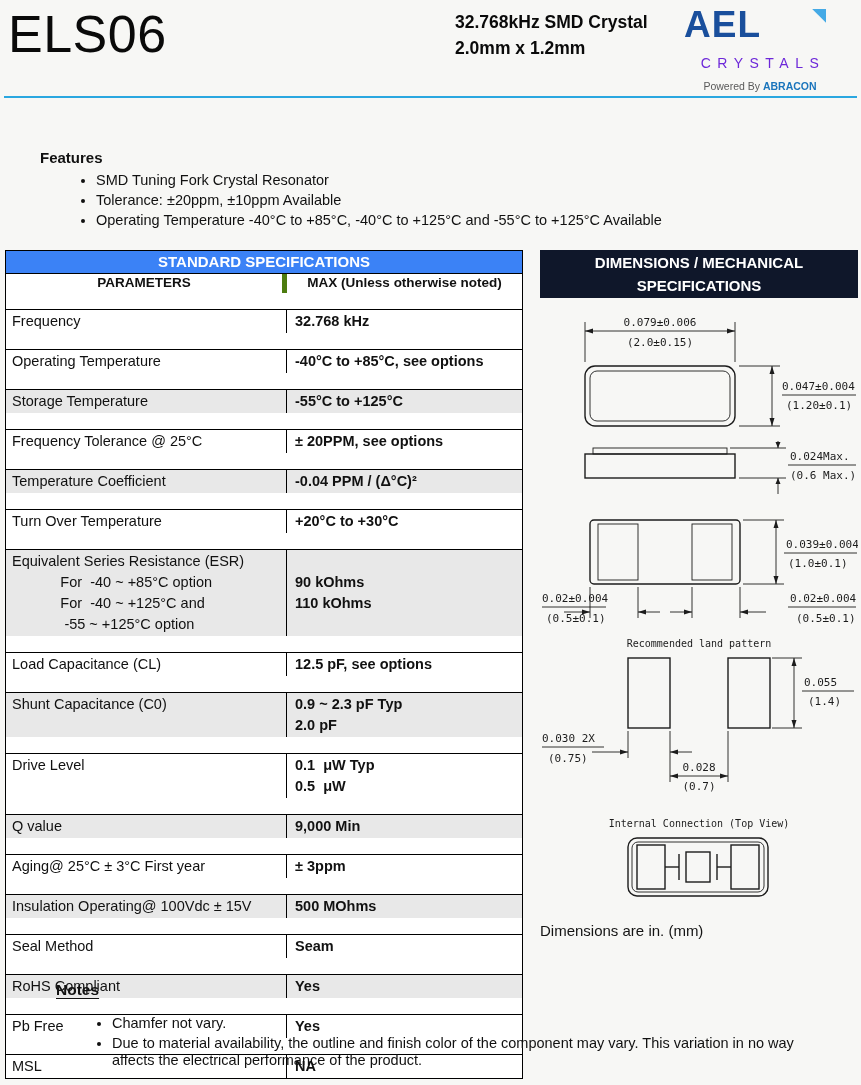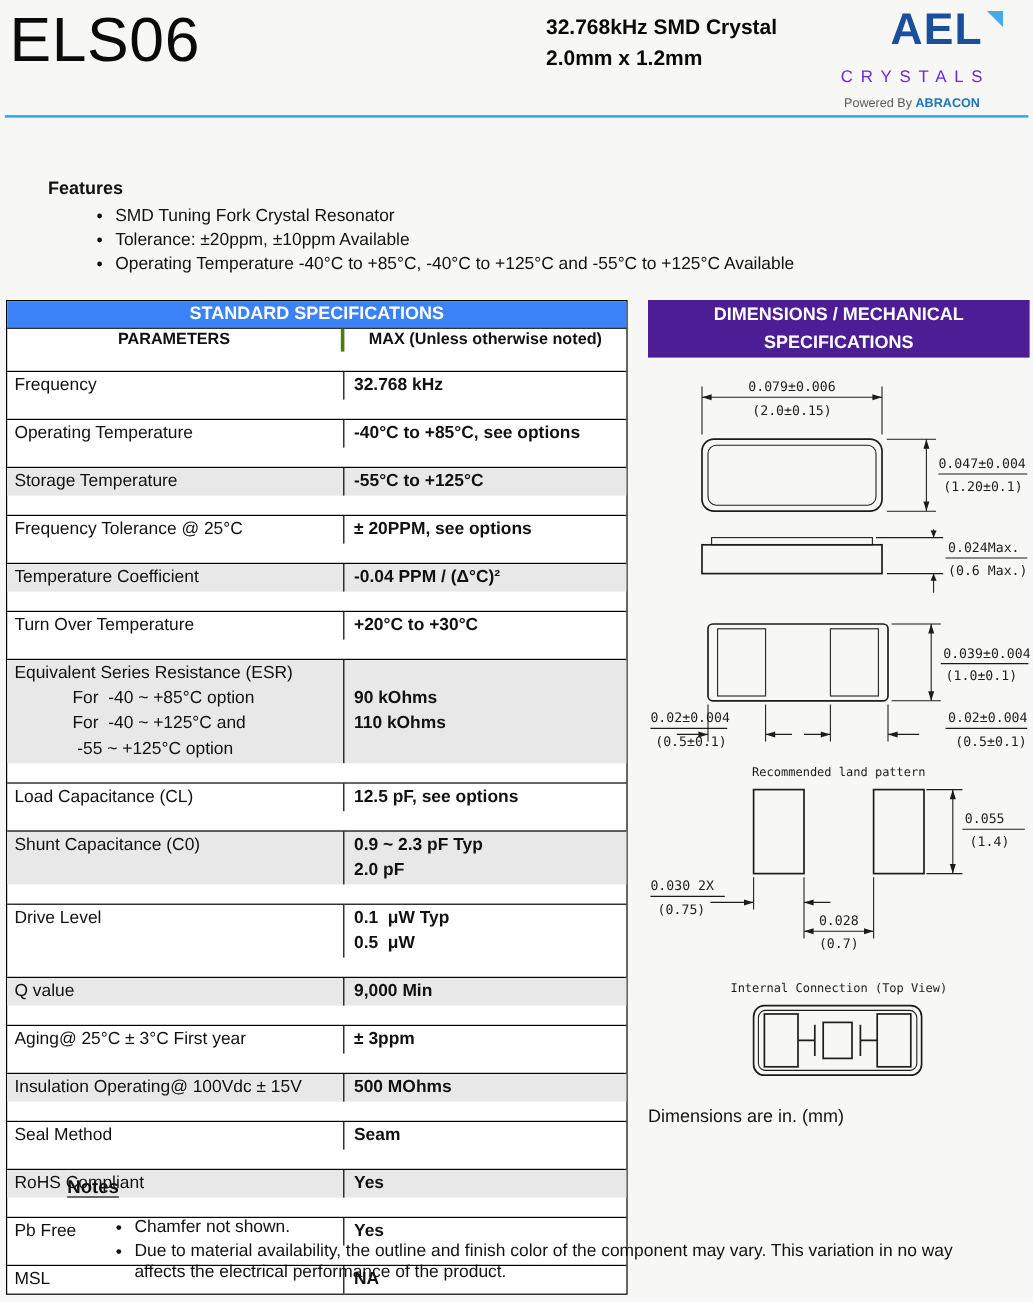--- a/index.html
+++ b/index.html
@@ -8,21 +8,21 @@
     position:relative;
     background:#f7f7f5;
     font-family:"Liberation Sans", sans-serif;
     color:#111;
     overflow:hidden;
   }
   
   .doc-title { position:absolute; left:8px; top:4px; font-size:52px; letter-spacing:0.5px; color:#0a0a0a; }
   .subtitle { position:absolute; left:455px; top:9px; font-weight:bold; font-size:17.5px; line-height:26px; color:#0a0a0a; }
   .logo { position:absolute; left:684px; top:6px; width:152px; text-align:center; }
-  .ael-row { display:flex; align-items:flex-start; justify-content:flex-end; }
+  .ael-row { display:flex; align-items:flex-start; justify-content:flex-start;gap:48px; }
   .ael-brand { font-size:37px; font-weight:bold; color:#1a4f9c; letter-spacing:1px; line-height:38px; }
   .ael-tri { width:15px; height:15px; margin:3px 0 0 2px; background:#45aae6;
              clip-path:polygon(8% 0, 100% 0, 100% 92%); }
   .ael-sub { font-size:14px; font-weight:normal; letter-spacing:6.5px; color:#6d28d9; margin-top:11px; text-indent:6px; }
   .powered { margin-top:9px; font-size:10.5px; color:#5a5a5a; }
   .powered b { color:#1b75bc; }
   .blue-rule { position:absolute; left:4px; top:96px; width:853px; height:2px; background:#2aa7e0; }
 
   
   .features { position:absolute; left:40px; top:149px; width:760px; font-size:14.5px; }
@@ -33,32 +33,32 @@
   .notes h3 { text-decoration:underline; text-underline-offset:3px; font-size:15.5px; }
   .notes ul { margin-top:16px; }
 
   
   .spec-table { position:absolute; left:5px; top:250px; width:518px; background:#fff; border:1px solid #000; }
   .t-title { background:#3b82f6; color:#fff; font-weight:bold; text-align:center;
              font-size:15px; line-height:22px; height:22px; }
   .t-sub { display:grid; grid-template-columns:281px 1fr; border-top:1px solid #000;
            font-weight:bold; font-size:13.5px; text-align:center; }
   .t-sub > div { line-height:18px; height:19px; }
-  .t-sub > div:first-child { border-right:3px solid #4d7c0f; }
+  .t-sub > div:first-child { border-right:5px solid #4d7c0f; }
   .t-row { display:grid; grid-template-columns:281px 1fr; border-top:1px solid #000;margin-top:16px; }
   .t-row > div { padding:1px 4px 1px 6px; font-size:14.5px; line-height:21px;
                  min-height:22.5px; white-space:pre-wrap; display:flex; align-items:center; }
   .t-row > .p { border-right:1px solid #000; }
   .t-row > .v { font-weight:bold; padding-left:8px; }
   .t-row.multi > div { align-items:flex-start; padding-top:1px; }
   .t-row.alt { background:#e8e8e8; }
 
   
   .dim-panel { position:absolute; left:540px; top:250px; width:318px; }
-  .d-title { background:#4c1d95; color:#fff; font-weight:bold; text-align:center;
+  .d-title { background:#0f172a; color:#fff; font-weight:bold; text-align:center;
              font-size:15px; line-height:23px; padding:1px 18px; }
   .dim-panel svg { display:block; }
   .draw { stroke:#1c1c1c; fill:none; stroke-width:1.4; }
   .thin { stroke:#1c1c1c; fill:none; stroke-width:0.9; }
   .dim  { stroke:#1c1c1c; fill:none; stroke-width:0.9; }
   .arr  { fill:#1c1c1c; stroke:none; }
   text.dm { font-family:"DejaVu Sans Mono", monospace; font-size:11px; fill:#1c1c1c; }
   text.dm-s { font-family:"DejaVu Sans Mono", monospace; font-size:10px; fill:#1c1c1c; }
   .units-note { margin-top:14px; text-align:left; font-size:15px; color:#141414; }
 </style>
@@ -292,16 +292,16 @@
     <line class="draw" x1="177" y1="38" x2="177" y2="64"></line>
     <line class="draw" x1="177" y1="51" x2="191" y2="51"></line>
   </svg>
 
   <div class="units-note">Dimensions are in. (mm)</div>
 </div>
 
 <div class="notes">
   <h3>Notes</h3>
   <ul>
-    <li>Chamfer not shown.</li>
+    <li>Chamfer not vary.</li>
     <li>Due to material availability, the outline and finish color of the component may vary. This variation in no way affects the electrical performance of the product.</li>
   </ul>
 </div>
 
 </body></html>

